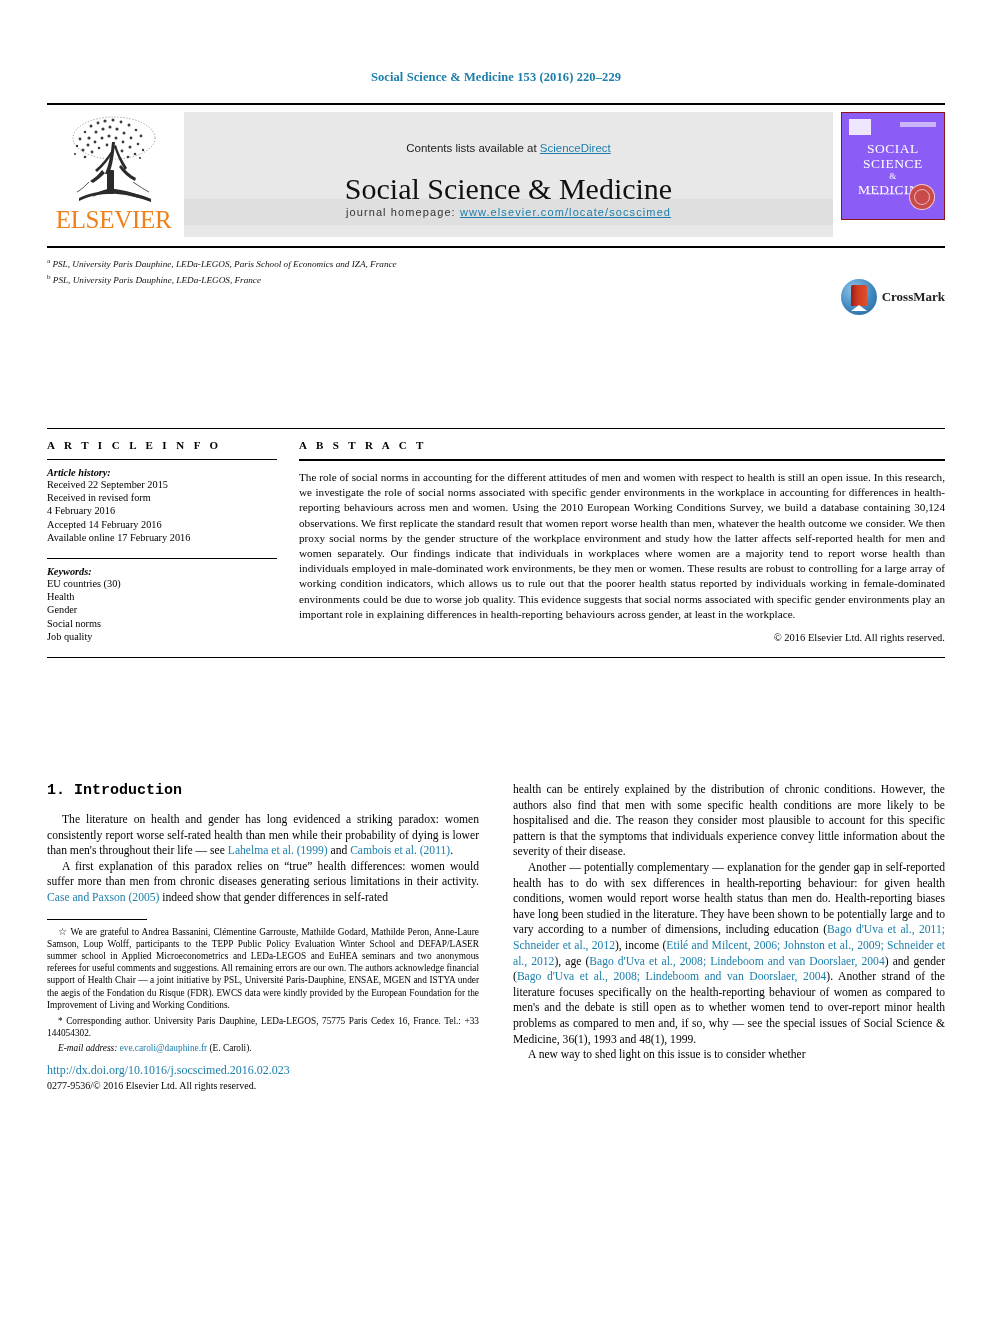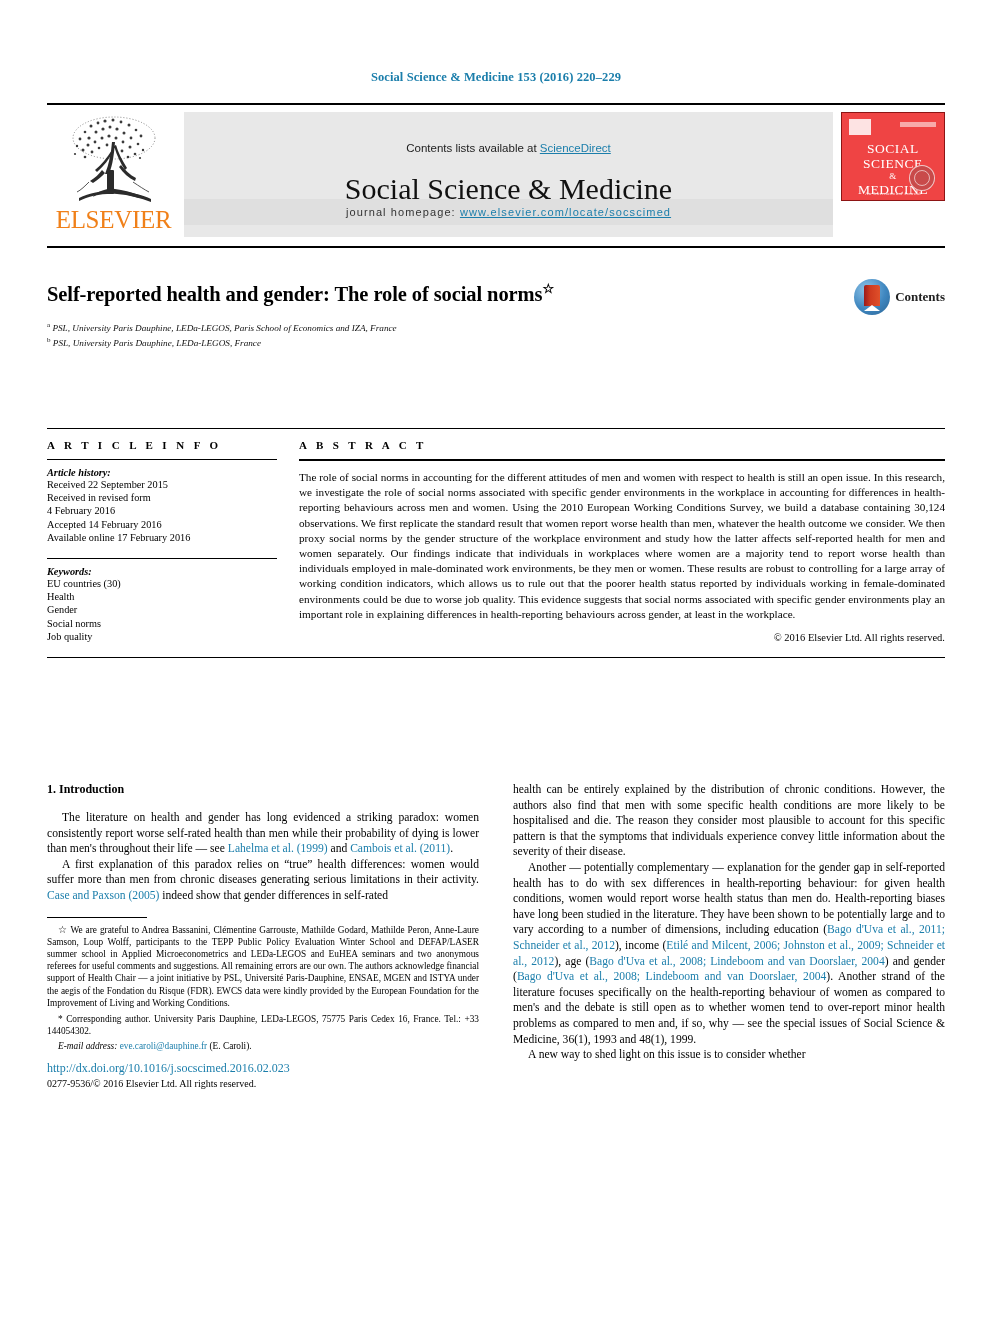--- a/index.html
+++ b/index.html
@@ -52,21 +52,21 @@
   .homepage-bar {
     position:absolute; left:0; right:0; bottom:12px; height:26px;
     background:#dfdfdf; display:flex; align-items:center; justify-content:center;
     font-family:"Liberation Sans", sans-serif; font-size:11px; letter-spacing:1.1px;
     color:#333;
   }
   .homepage-bar .url { color:#1b7eab; }
 
   .cover-cell { width:104px; flex:0 0 104px; }
   .cover {
-    width:104px; height:89px; background:#ef4444; position:relative;
+    width:104px; height:108px; background:#8b5cf6; position:relative;
     border:1px solid #8d1414;
   }
   .cover .cv-box {
     position:absolute; left:7px; top:6px; width:22px; height:16px;
     background:#ffffff; opacity:.85;
   }
   .cover .cv-topright {
     position:absolute; right:8px; top:9px; width:36px; height:5px;
     background:rgba(255,255,255,.55);
   }
@@ -159,21 +159,21 @@
     font-size:10.5px; text-align:right; margin-top:10px;
     font-family:"Liberation Serif", serif;
   }
   .bottom-rule { border-top:1px solid #000; width:898px; margin-top:14px; }
 
   
   .bodycols { position:absolute; left:47px; top:782px; width:898px; display:flex; }
   .bcol { width:432px; flex:0 0 432px; }
   .bcol.right { margin-left:34px; }
   .h2 {
-    font-family:Liberation Serif, serif; font-weight:bold; font-size:12px;
+    font-family:Liberation Mono, monospace; font-weight:bold; font-size:15px;
     margin:0 0 13px 0;
   }
   p.body {
     font-size:11.6px; line-height:15.6px; text-align:justify; margin:0;
     font-family:"Liberation Serif", serif; text-indent:15px;
   }
   p.body + p.body { margin-top:0; }
   a.ref { color:#1b7eab; text-decoration:none; }
 
   .fnrule { border-top:1px solid #000; width:100px; margin:13px 0 6px 0; }
@@ -291,26 +291,23 @@
     </div>
   </div>
 
   <div class="titleblock">
     <div class="title-rule"></div>
 
     <div class="crossmark">
       <div class="cm-circle">
           <div class="cm-book"></div>
         </div>
-      <div class="cm-text">Contents</div>
-    </div>
-
-    <h1 class="paper-title">
-      <span>Self-reported health and gender: The role of social norms</span><span class="star">☆</span>
-    </h1>
+      <div class="cm-text">CrossMark</div>
+    </div>
+
 
 
     <div class="affil">
       <sup>a</sup> <span>PSL, University Paris Dauphine, LEDa-LEGOS, Paris School of Economics and IZA, France</span>
     </div>
     <div class="affil" style="margin-top:1px">
       <sup>b</sup> <span>PSL, University Paris Dauphine, LEDa-LEGOS, France</span>
     </div>
   </div>
 

